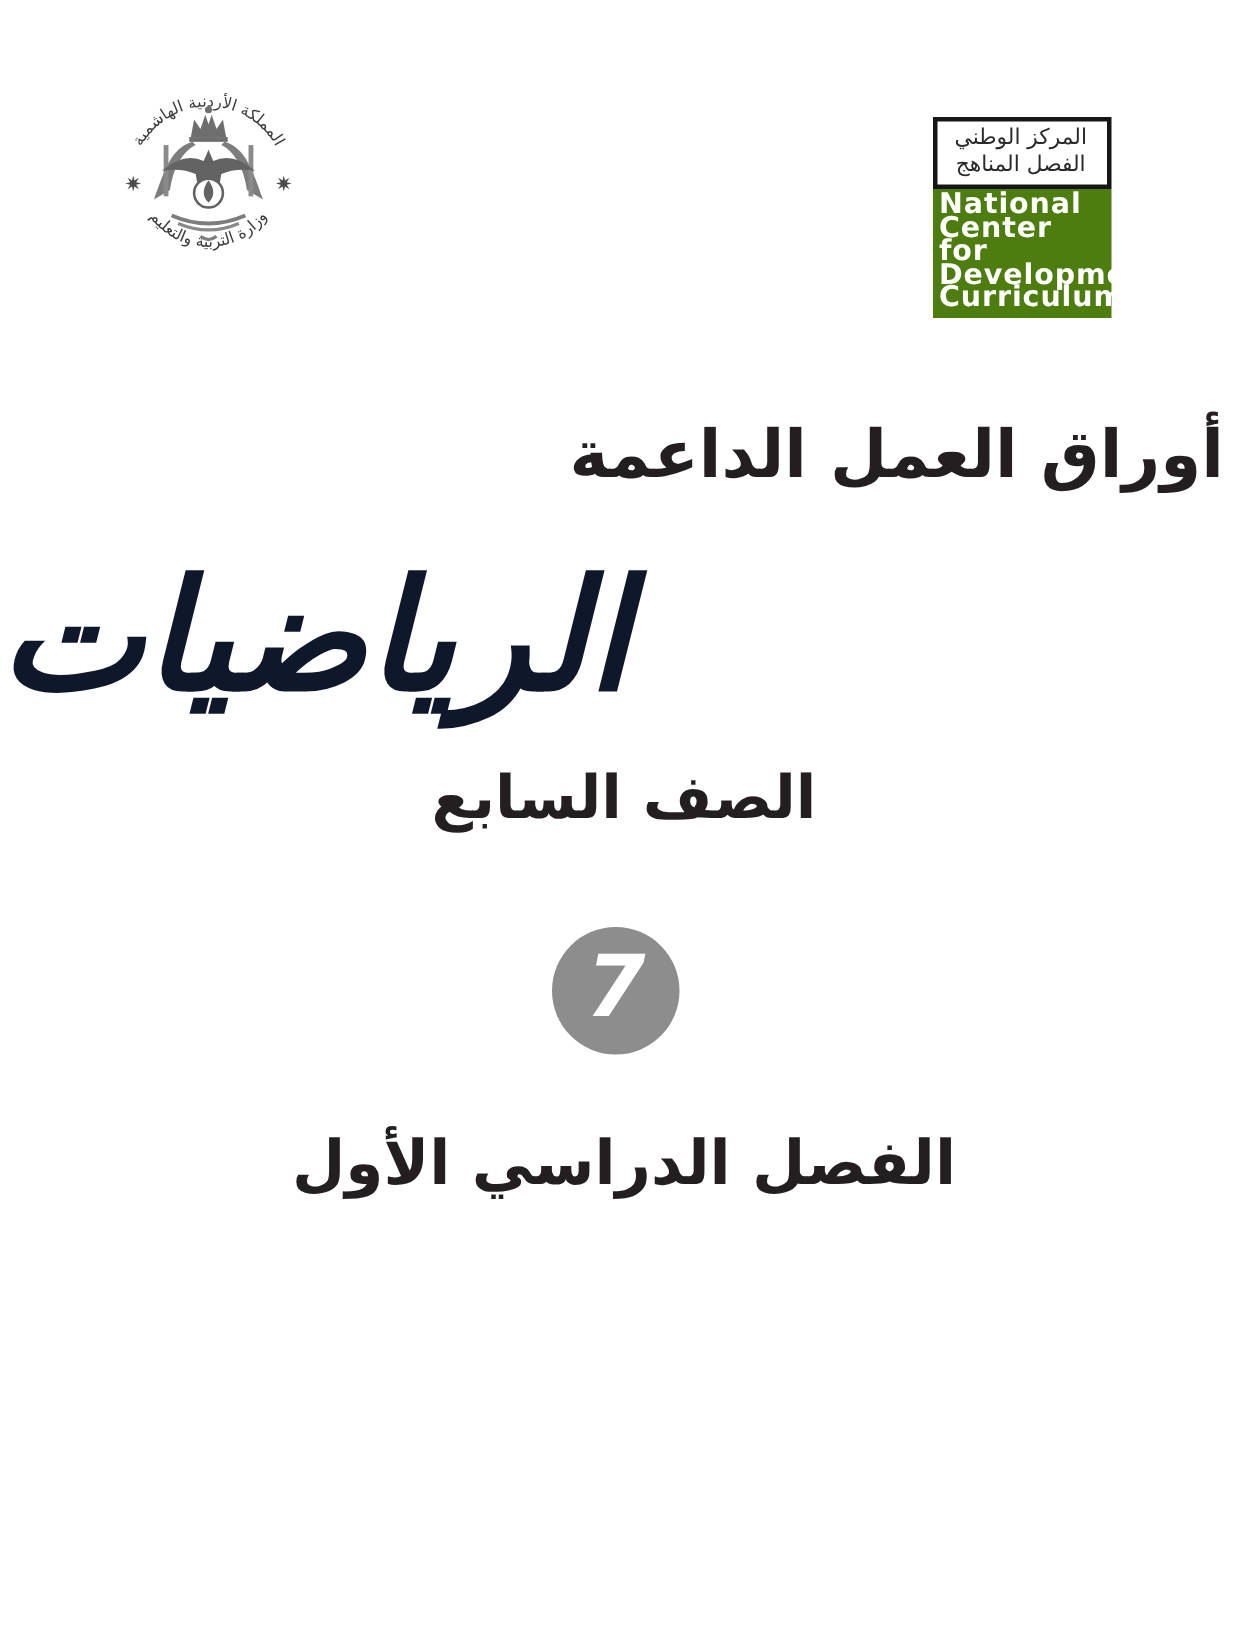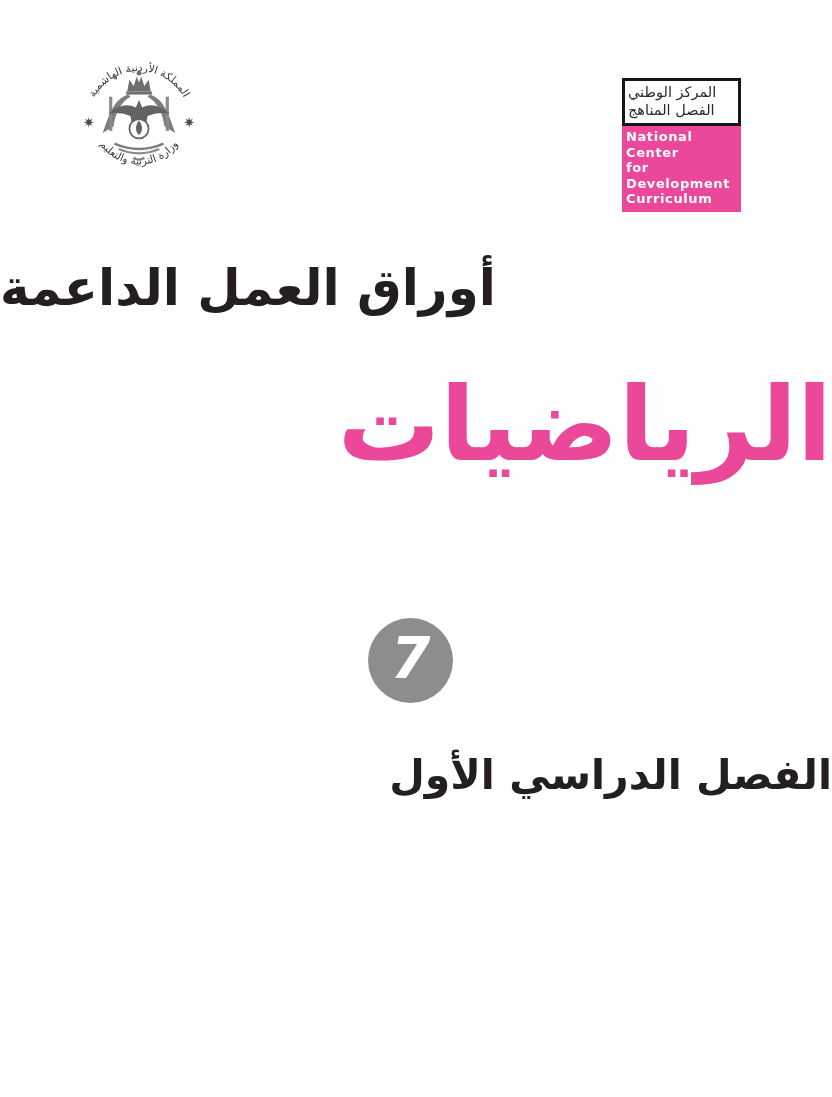--- a/index.html
+++ b/index.html
@@ -38,64 +38,65 @@
     left: 622px;
     top: 78px;
     width: 119px;
   }
   .ncd-arabic {
     box-sizing: border-box;
     border: 3px solid #161616;
     background: #ffffff;
     color: #2a2a2a;
     direction: rtl;
-    text-align: left;
+    text-align: center;
     font-size: 14.5px;
     line-height: 18px;
     padding: 2px 5px 4px 3px;
   }
   .ncd-arabic span { display: block; }
   .ncd-english {
     box-sizing: border-box;
-    background: #ec4899;
+    background: #4d7c0f;
     color: #ffffff;
     font-weight: 700;
-    font-size: 13px;
+    font-size: 19px;
     line-height: 15.5px;
     letter-spacing: 0.6px;
     padding: 3px 2px 5px 4px;
   }
   .ncd-english span { display: block; }
 
   
   .series-title {
     position: absolute;
     top: 243px;
     left: 0;
     right: 0;
+    margin: 16px;
+    text-align: right;
+    direction: rtl;
+    font-weight: 700;
+    font-size: 44px;
+    line-height: 90px;
+    color: #231f20;
+  }
+  .subject-title {
+    position: absolute;
+    top: 355px;
+    left: 0;
+    right: 0;
     margin: 0;
     text-align: left;
     direction: rtl;
     font-weight: 700;
-    font-size: 50px;
-    line-height: 90px;
-    color: #231f20;
-  }
-  .subject-title {
-    position: absolute;
-    top: 355px;
-    left: 0;
-    right: 0;
-    margin: 0;
-    text-align: right;
-    direction: rtl;
-    font-weight: 700;
     font-size: 102px;
     line-height: 140px;
-    color: #ec4899;
+    color: #0f172a;
+    font-style: italic;
   }
   .grade-line {
     position: absolute;
     top: 502px;
     left: 0;
     right: 0;
     text-align: center;
     direction: rtl;
     font-weight: 700;
     font-size: 40px;
@@ -120,20 +121,21 @@
     font-style: italic;
     font-size: 57px;
     line-height: 1;
     transform: translateY(-2px);
   }
   .semester-line {
     position: absolute;
     top: 744px;
     left: 0;
     right: 0;
+    text-align: center;
     direction: rtl;
     font-weight: 700;
     font-size: 41px;
     line-height: 62px;
     color: #231f20;
   }
 </style>
 </head>
 <body>
 
@@ -186,20 +188,21 @@
     </div>
     <div class="ncd-english">
       <span>National Center</span>
       <span>for Development</span>
       <span>Curriculum</span>
     </div>
   </div>
 
   <h1 class="series-title" dir="rtl">أوراق العمل الداعمة</h1>
   <h2 class="subject-title" dir="rtl">الرياضيات</h2>
+  <div class="grade-line" dir="rtl">الصف السابع</div>
 
   <div class="grade-circle">
     <span>7</span>
   </div>
 
   <div class="semester-line" dir="rtl">الفصل الدراسي الأول</div>
 
 </div>
 
 </body></html>

